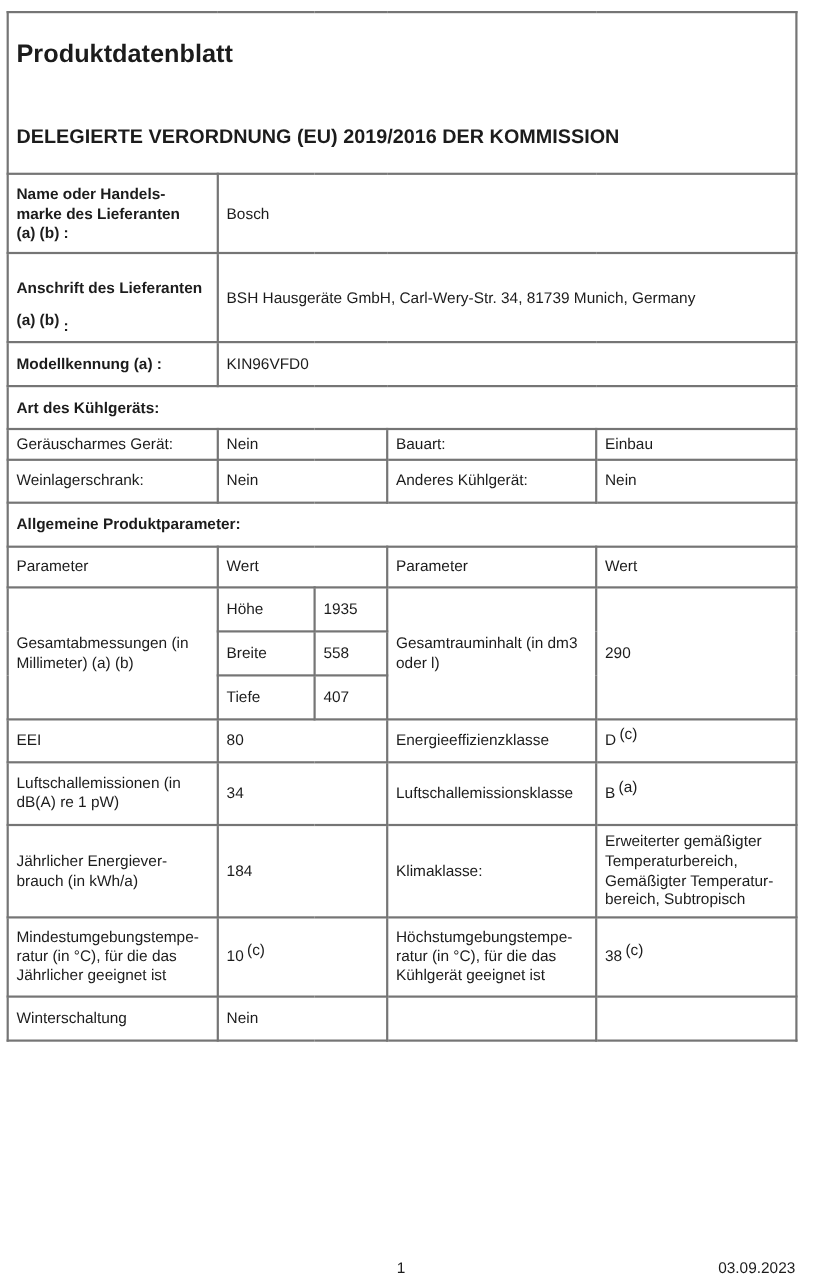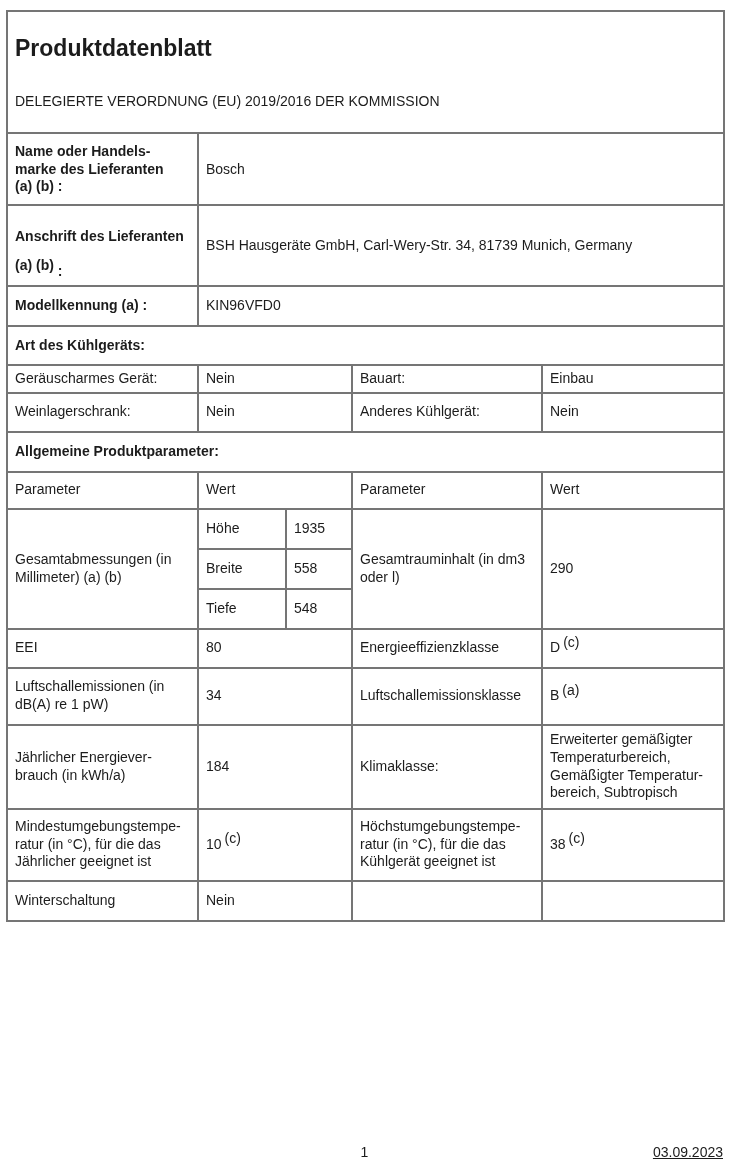--- a/index.html
+++ b/index.html
@@ -37,23 +37,23 @@
     vertical-align: top;
     padding-top: 8px;
     padding-left: 6px;
   }
   .doc-title {
     font-size: 23px;
     font-weight: bold;
     line-height: 1.3;
   }
   .doc-subtitle {
-    font-size: 14px;
-    margin-top: 12px;
-    font-weight: normal;
+    font-size: 18px;
+    margin-top: 32px;
+    font-weight: bold;
   }
   .b   { font-weight: bold; }
   .ctr { text-align: left; }
   .lft { text-align: left; }
   sup.note {
     font-size: 14px;
     line-height: 0;
   }
   .val sup.note { margin-left: 3px; }
   .addr-line2 { white-space: pre; }
@@ -67,21 +67,20 @@
   }
   .footer .pagenum {
     position: absolute;
     left: 0; right: 0;
     text-align: center;
   }
   .footer .date {
     position: absolute;
     right: 0;
     text-align: right;
-    text-decoration: underline;
   }
 </style>
 </head>
 <body>
 
 <div class="sheet">
   <table class="datasheet">
     <colgroup>
       <col style="width:191px">
       <col style="width:88px">
@@ -154,21 +153,21 @@
       <td rowspan="3" class="lft">Gesamtrauminhalt (in dm3
 oder l)</td>
       <td rowspan="3" class="ctr">290</td>
     </tr>
     <tr style="height:40px">
       <td class="lft">Breite</td>
       <td class="ctr">558</td>
     </tr>
     <tr style="height:40px">
       <td class="lft">Tiefe</td>
-      <td class="ctr">548</td>
+      <td class="ctr">407</td>
     </tr>
 
     <tr style="height:39px">
       <td class="lft">EEI</td>
       <td colspan="2" class="ctr val"><span>80</span><sup class="note"></sup></td>
       <td class="lft">Energieeffizienzklasse</td>
       <td class="ctr val"><span>D</span><sup class="note">(c)</sup></td>
     </tr>
 
     <tr style="height:57px">

